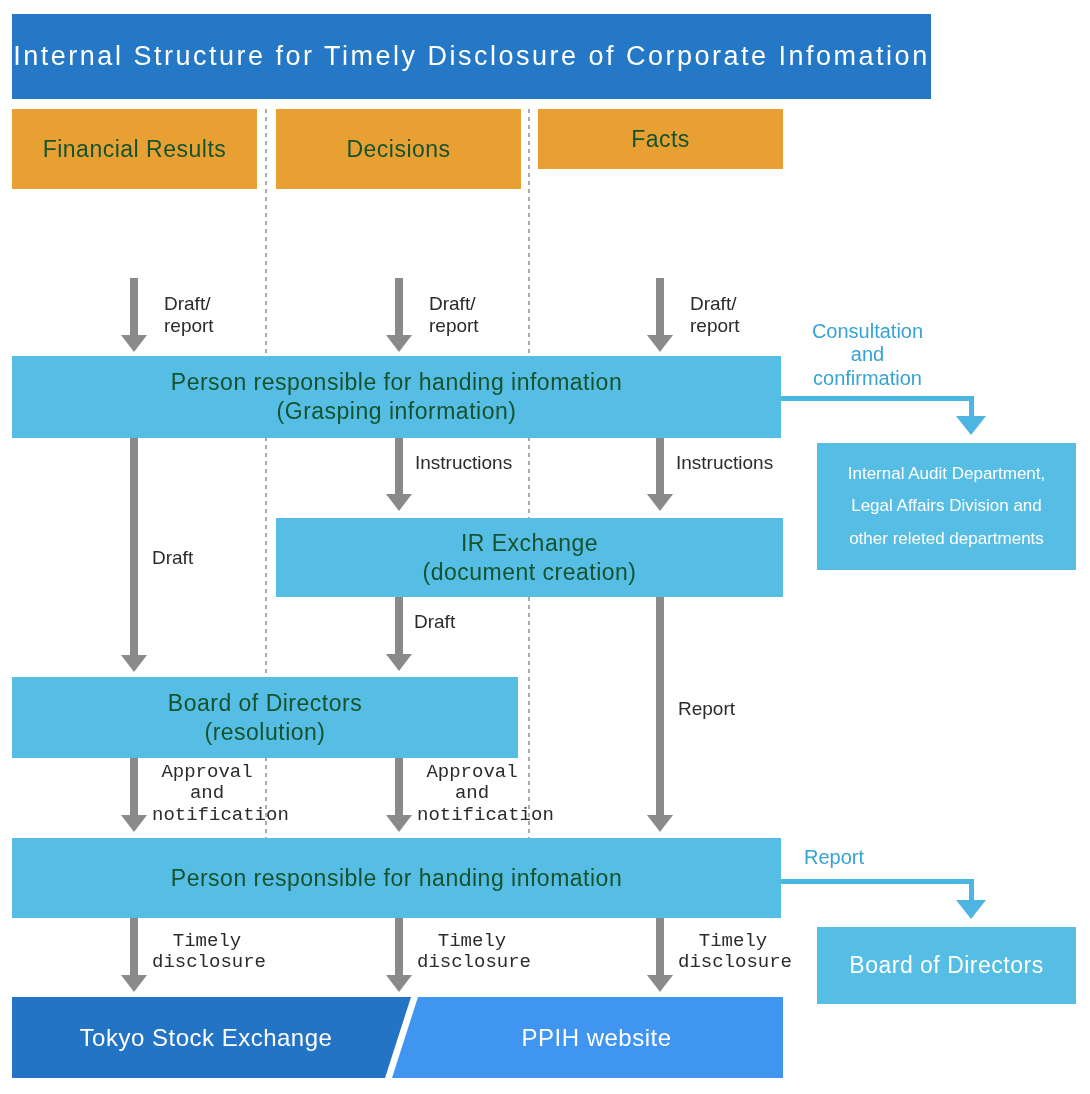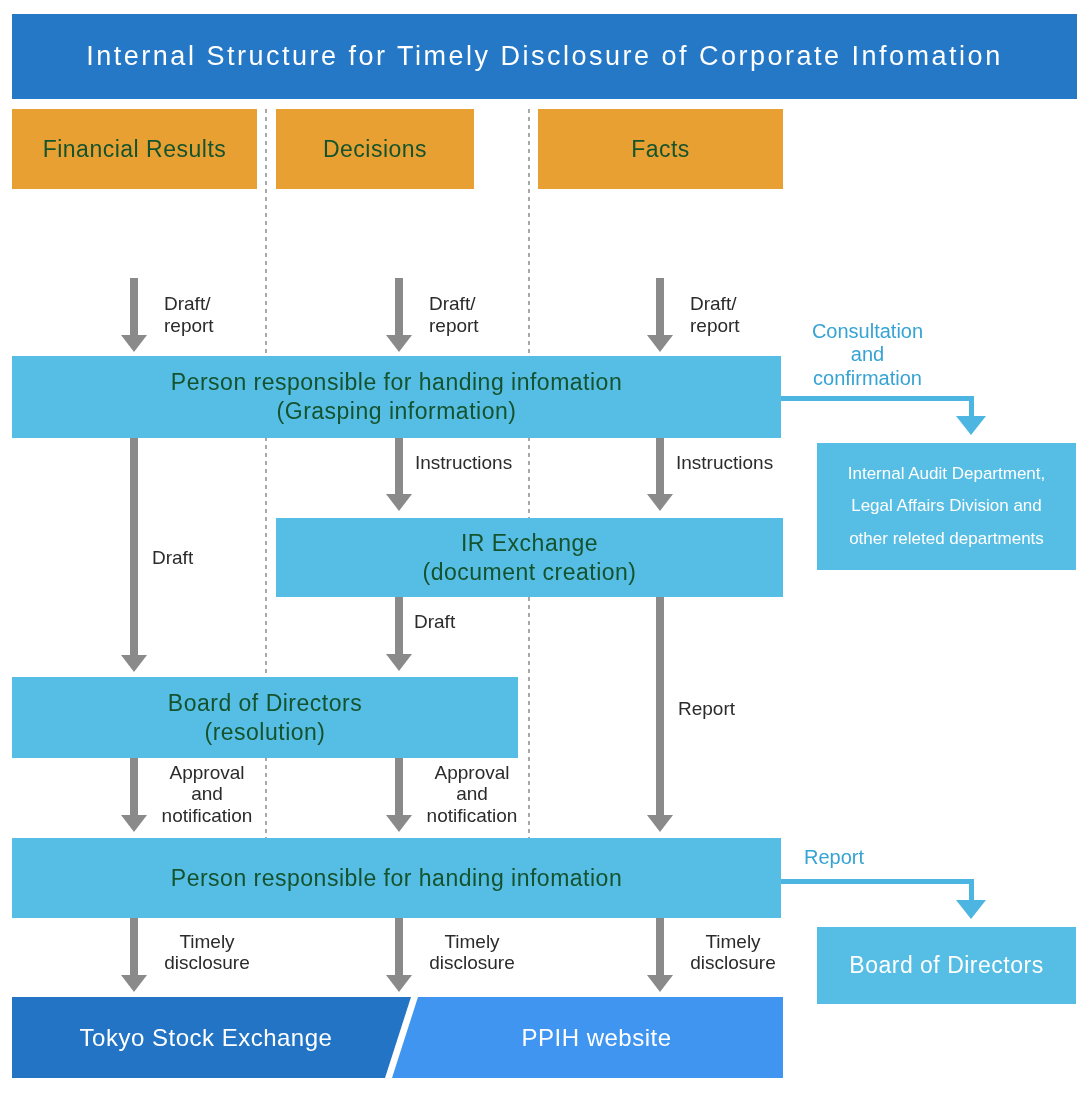--- a/index.html
+++ b/index.html
@@ -14,34 +14,34 @@
     --blue-arrow:#4DB5E1;
     --dash:#A9A9A9;
   }
   *{margin:0;padding:0;box-sizing:border-box;}
   body{background:#fff;font-family:"Liberation Sans", sans-serif;}
   #canvas{position:relative;width:1090px;height:1094px;background:#fff;overflow:hidden;}
   .box{position:absolute;display:flex;align-items:center;justify-content:center;
        text-align:center;color:#14532d;white-space:pre-line;line-height:1.25;letter-spacing:.5px;}
   .box.sky{background:var(--sky);font-size:23px;}
   .box.orange{background:var(--orange);font-size:23px;}
-  .hdr{position:absolute;left:12px;top:14px;width:1065px;height:85px;background:var(--header-blue);
+  .hdr{position:absolute;left:12px;top:14px;width:919px;height:85px;background:var(--header-blue);
        display:flex;align-items:center;justify-content:center;color:#fff;font-size:27px;letter-spacing:2.5px;}
   .dash{position:absolute;top:109px;height:729px;width:2px;
         background:repeating-linear-gradient(to bottom,var(--dash) 0 4px,transparent 4px 8px);z-index:0;}
   .box,.varrow,.lbl,.blbl,.elbow{z-index:1;}
 
   .varrow{position:absolute;width:26px;}
   .varrow .shaft{position:absolute;left:9px;top:0;bottom:16px;width:8px;background:var(--arrow-gray);}
   .varrow .head{position:absolute;left:0;bottom:0;width:0;height:0;
                 border-left:13px solid transparent;border-right:13px solid transparent;
                 border-top:17px solid var(--arrow-gray);}
 
   .lbl{position:absolute;font-size:19px;color:var(--label-ink);white-space:pre-line;line-height:1.15;}
-  .lbl.ctr{text-align:center;width:110px;line-height:1.12;}
+  .lbl.ctr{text-align:center;width:110px;line-height:1.12;font-family:Liberation Mono, monospace;}
   .blbl{position:absolute;font-size:20px;color:var(--blue-text);white-space:pre-line;line-height:1.17;text-align:center;}
 
   .elbow{position:absolute;background:var(--blue-arrow);}
   .elbow-head{position:absolute;width:0;height:0;background:none;
               border-left:15px solid transparent;border-right:15px solid transparent;
               border-top:19px solid var(--blue-arrow);}
 
   .audit{position:absolute;left:817px;top:443px;width:259px;height:127px;background:var(--sky);
          display:flex;align-items:center;justify-content:center;text-align:center;color:#fff;
          font-size:17px;line-height:1.9;white-space:pre-line;}
@@ -61,22 +61,22 @@
 <body>
 
 <div id="canvas">
 
   <div class="hdr">Internal Structure for Timely Disclosure of Corporate Infomation</div>
 
   <div class="dash" style="left:265px;"></div>
   <div class="dash" style="left:528px;"></div>
 
   <div class="box orange" style="left:12px;top:109px;width:245px;height:80px;">Financial Results</div>
-  <div class="box orange" style="left:276px;top:109px;width:198px;height:80px;">Decisions</div>
-  <div class="box orange" style="left:538px;top:109px;width:245px;height:80px;text-align:right;">Facts</div>
+  <div class="box orange" style="left:276px;top:109px;width:245px;height:80px;">Decisions</div>
+  <div class="box orange" style="left:538px;top:109px;width:245px;height:60px;text-align:right;">Facts</div>
 
 
   <div class="varrow" style="left:121px;top:278px;height:74px;">
       <i class="shaft"></i>
       <i class="head"></i>
     </div>
   <div class="varrow" style="left:386px;top:278px;height:74px;">
       <i class="shaft"></i>
       <i class="head"></i>
     </div>

